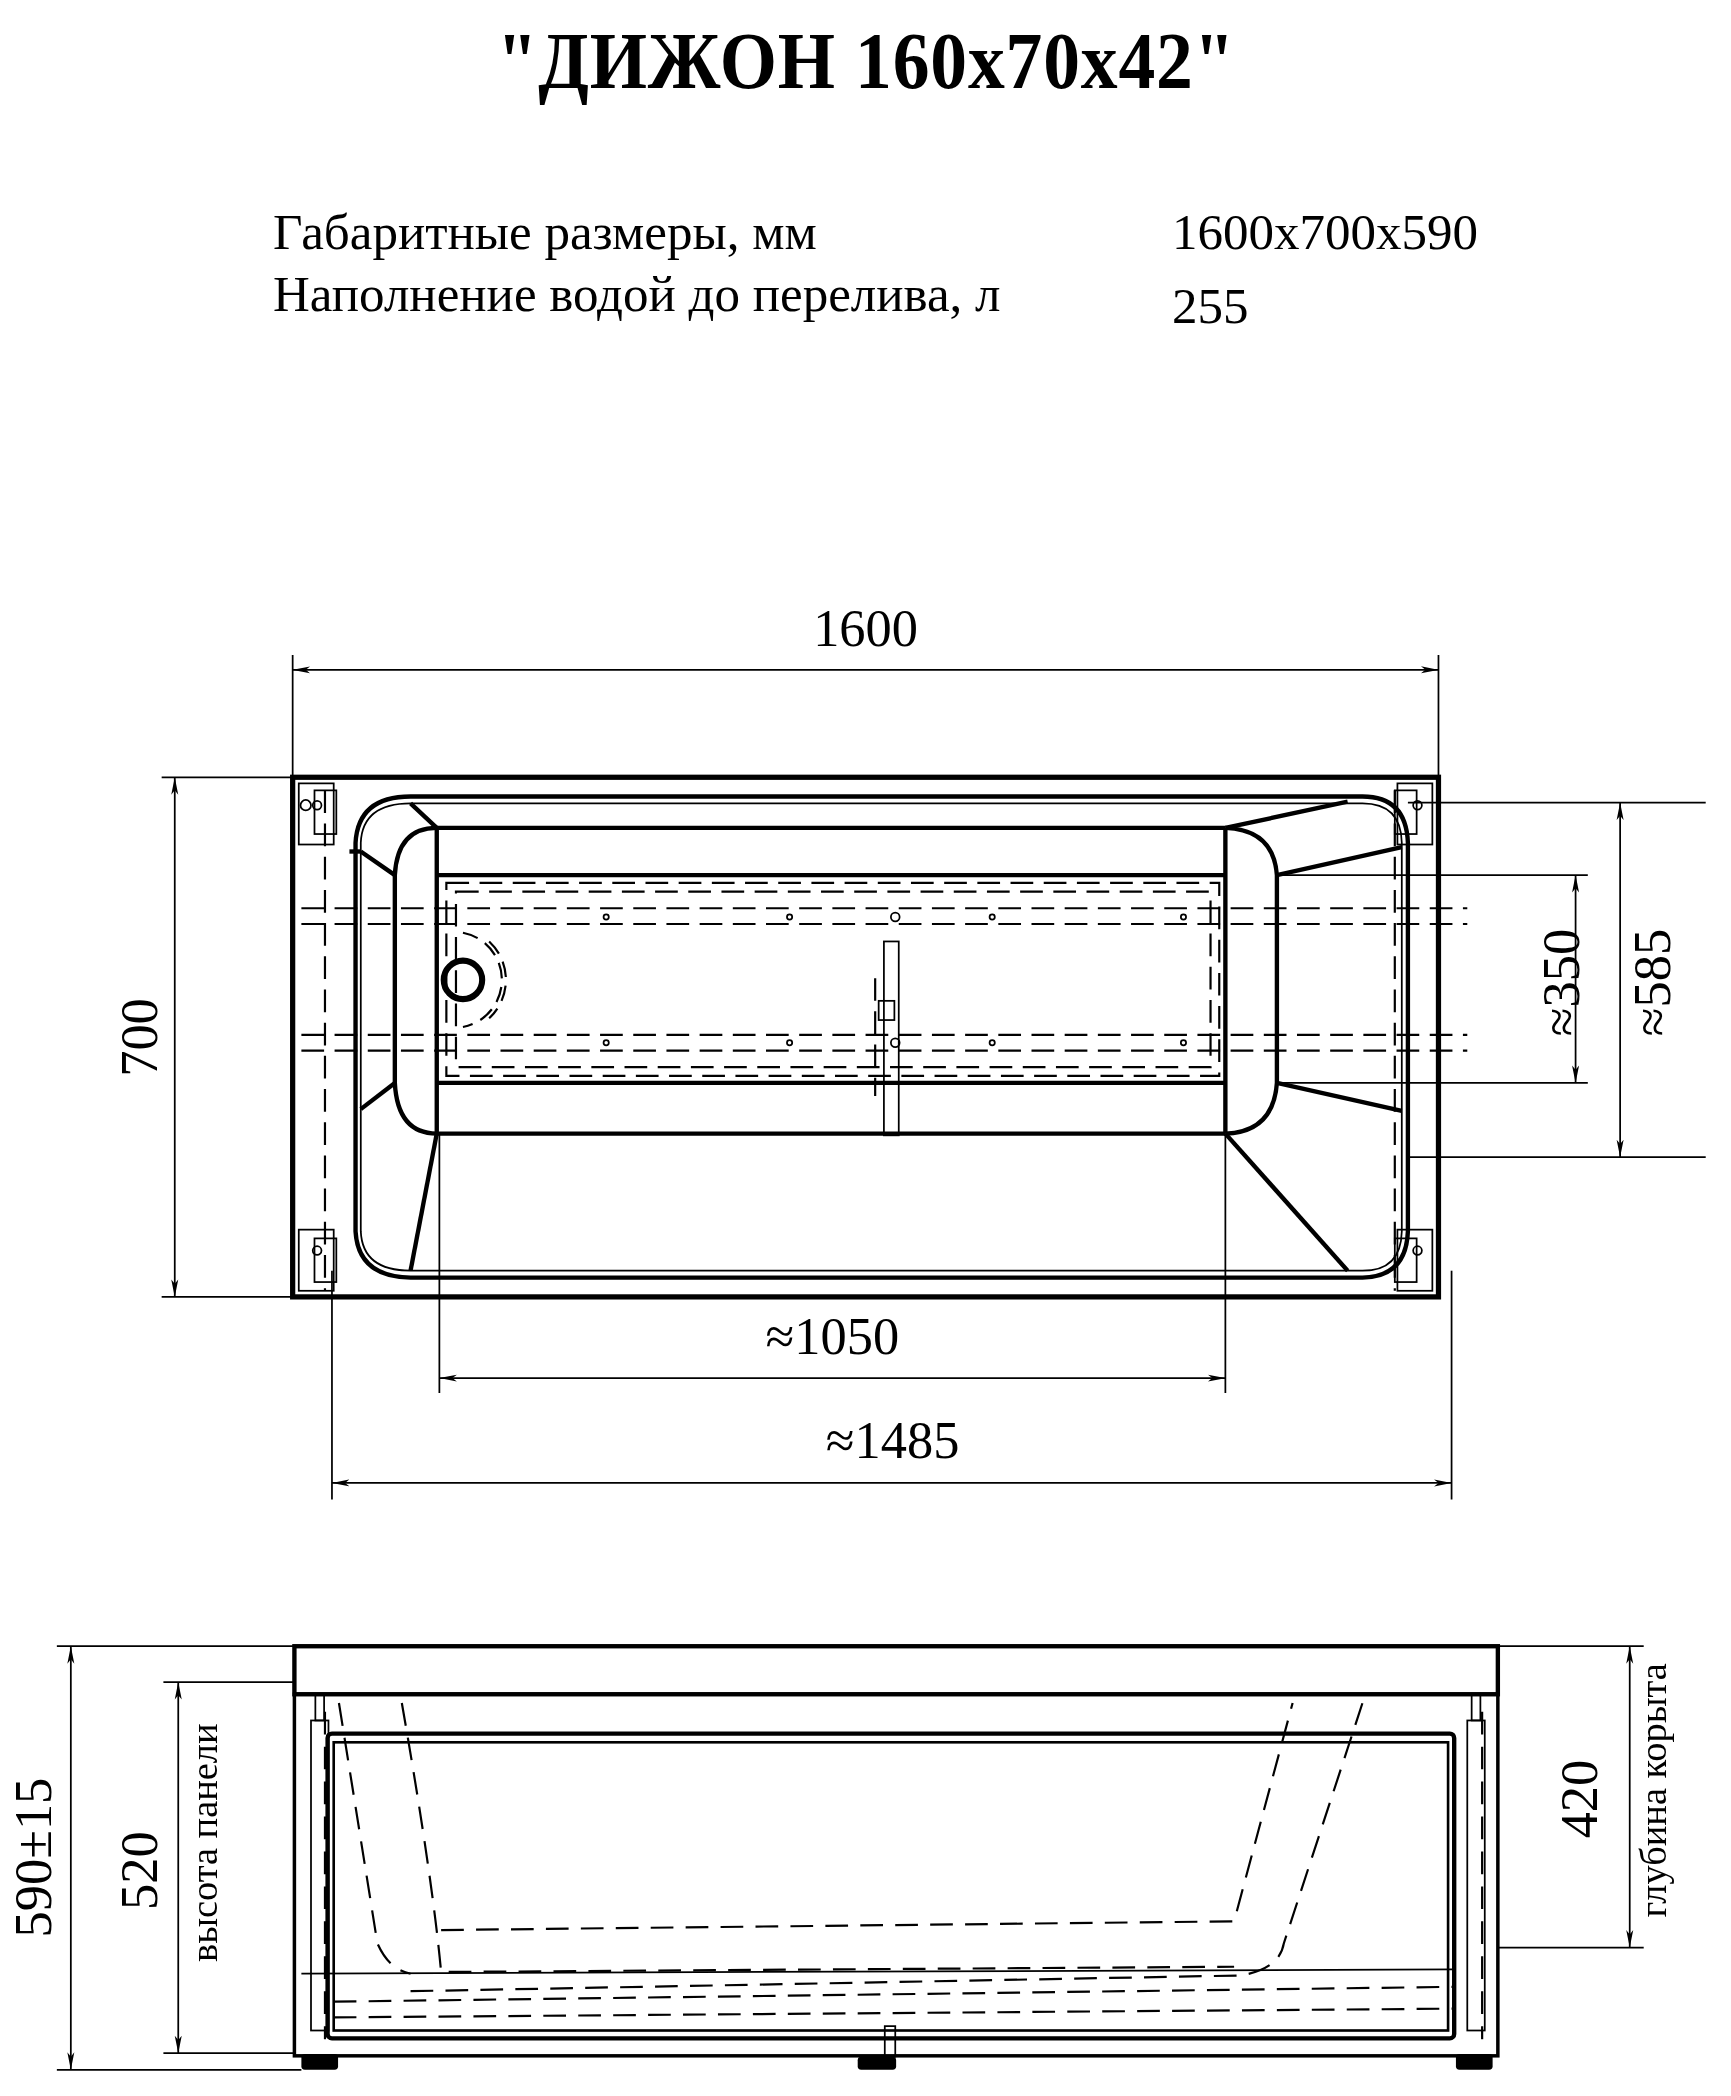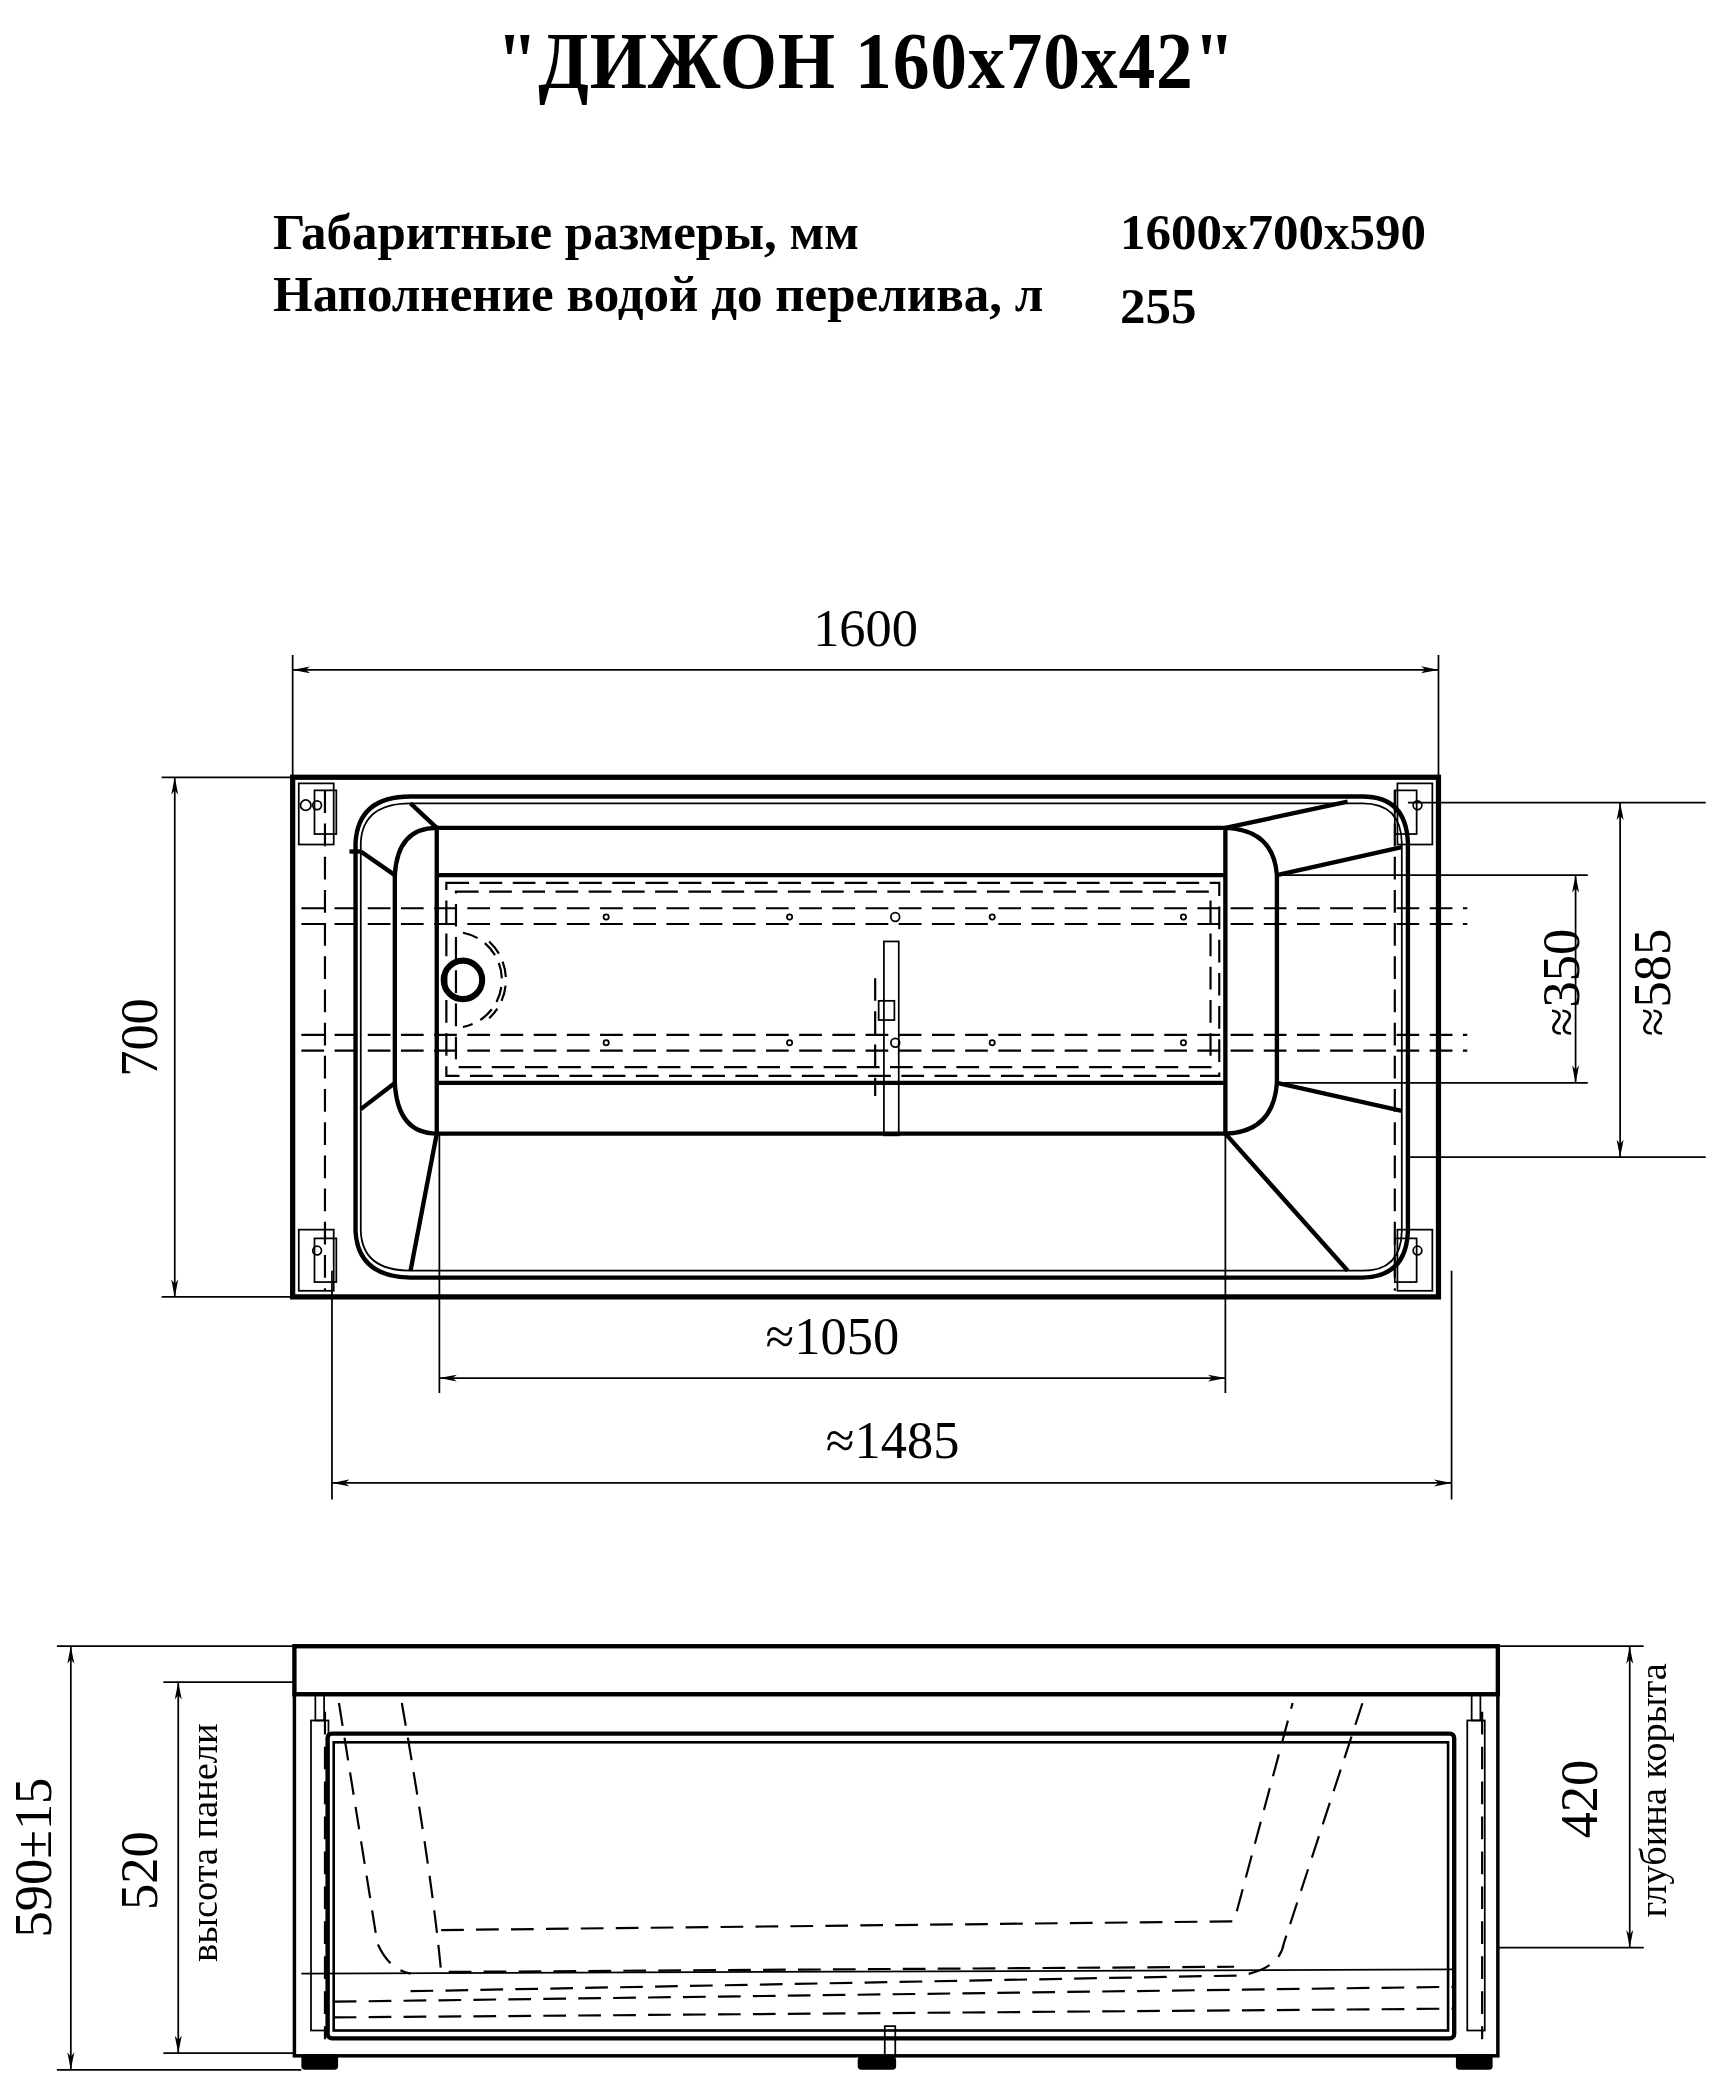--- a/index.html
+++ b/index.html
@@ -1,20 +1,20 @@
 <!DOCTYPE html>
 <html style="font-size:14px"><head>
 <meta charset="utf-8">
 <style>
   html, body { margin: 0; padding: 0; background: #ffffff; }
   body { width: 1732px; height: 2096px; position: relative; overflow: hidden; font-family: "Liberation Serif", serif; color: #000; }
   .title { position: absolute; left: 0; top: 15.7px; width: 1732px; text-align: center; font-size: 80px; font-weight: bold; letter-spacing: 0.9px; transform: scaleX(0.92); }
-  .spec { position: absolute; font-size: 51px; line-height: 1; transform-origin: left top; font-weight: bold; }
+  .spec { position: absolute; font-size: 51px; line-height: 1; transform-origin: left top; }
   .spec-label { left: 273px; }
-  .spec-value { left: 1120px; }
+  .spec-value { left: 1172px; }
   svg { position: absolute; left: 0; top: 0; }
   .dimtext { font-family: "Liberation Serif", serif; font-size: 60px; fill: #000; }
   .lbltext { font-family: "Liberation Serif", serif; font-size: 44px; fill: #000; }
 </style>
 </head>
 <body>
 
 <div class="title">"ДИЖОН 160x70x42"</div>
 
 <div class="spec spec-label" style="top:207px">Габаритные размеры, мм</div>

